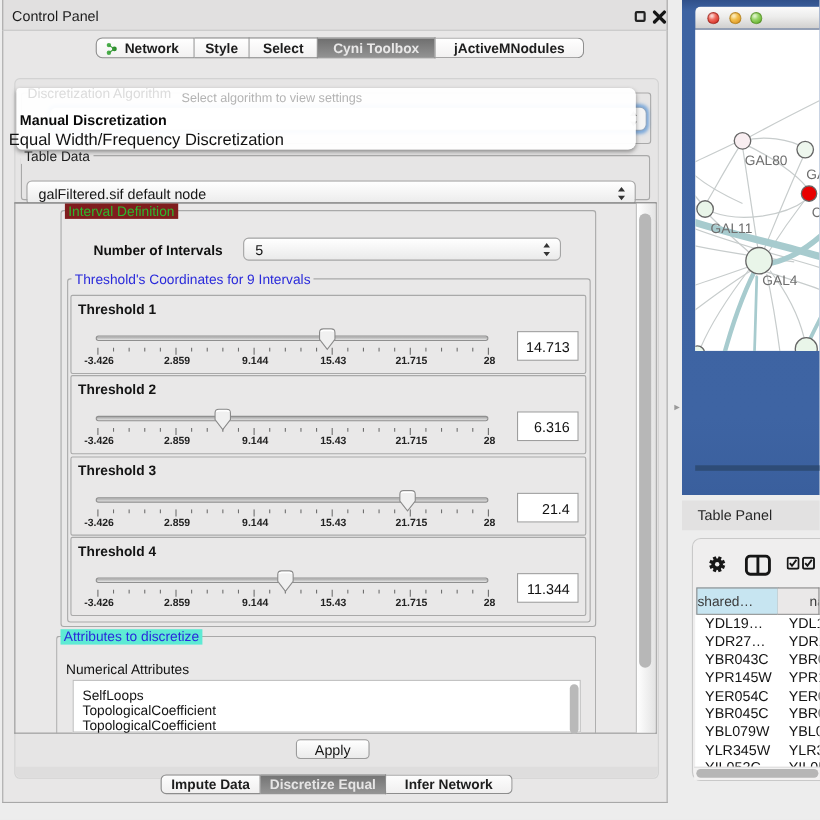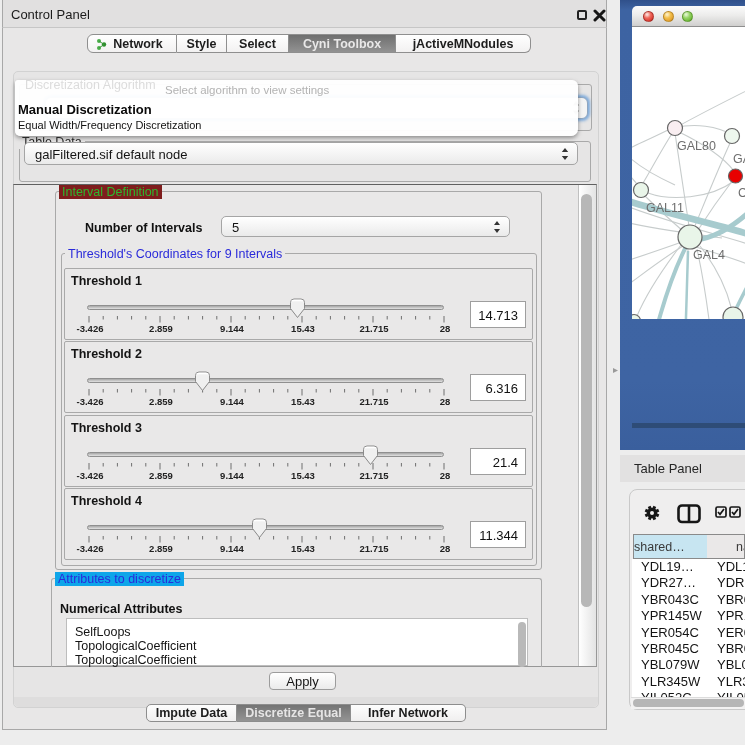--- a/index.html
+++ b/index.html
@@ -76,25 +76,25 @@
 <div class="grp" style="left:19px;top:84px;width:573px;height:47px"></div>
 <div class="gt" style="left:22px;top:78px;font-weight:normal;color:#dcdcdc;background:transparent;z-index:32">Discretization Algorithm</div>
 <div class="abs" style="left:45px;top:97px;width:543px;height:22px;border:1px solid #8fa6c0;border-radius:6px;background:#f4f4f4;box-shadow:0 0 3px 2px rgba(90,150,215,.75)"></div>
 <svg class="abs" style="left:572px;top:101px" width="8" height="14">
     <path d="M4,0 L7.2,4.5 H0.8 Z M4,14 L0.8,9.5 H7.2 Z" fill="#8a8a8a"></path>
   </svg>
 
 <div class="abs" style="left:15px;top:80px;width:563px;height:56px;background:rgba(255,255,255,.96);border-radius:3px 6px 7px 5px;box-shadow:0 2px 4px rgba(70,70,70,.55);z-index:30"></div>
 <div class="abs" style="left:165px;top:84px;width:260px;font-size:11.5px;color:#b3b3b3;z-index:31">Select algorithm to view settings</div>
 <div class="abs" style="left:18px;top:102px;font-size:13px;font-weight:bold;color:#0a0a0a;z-index:31">Manual Discretization</div>
-<div class="abs" style="left:18px;top:119px;font-size:11px;color:#111;z-index:31">Equal Width/Frequency Discretization</div>
+<div class="abs" style="left:8px;top:119px;font-size:15px;color:#111;z-index:31">Equal Width/Frequency Discretization</div>
 
 <div class="grp" style="left:19px;top:141px;width:572px;height:41px"></div>
 <div class="gt" style="left:19px;top:135px;color:#1c1c1c">Table Data</div>
-<div class="combo" style="left:24px;top:142px;width:554px;height:23px">
+<div class="combo" style="left:24px;top:164px;width:554px;height:23px">
     <span class="cl">galFiltered.sif default node</span>
     <svg class="carr" style="right:8px" width="8" height="14">
       <path d="M4,1 L7.2,5 H0.8 Z M4,13 L0.8,9 H7.2 Z" fill="#333"></path>
     </svg>
   </div>
 
 <div id="spanel"></div>
 <div id="vsb"></div>
 <div id="vsbt"></div>
 
@@ -178,22 +178,22 @@
   <div class="tl" style="left:284px">21.715</div>
   <div class="tl" style="left:355px">28</div>
   <svg class="th" style="left:186px" width="17" height="21">
       <path d="M1.5,4.5 Q1.5,1 5,1 L12,1 Q15.5,1 15.5,4.5 L15.5,10.5 L8.5,19.5 L1.5,10.5 Z" fill="#f0f0f0" stroke="#8a8a8a" stroke-width="1"></path>
       <path d="M3,3.5 Q3,2.5 5,2.5 L12,2.5 Q14,2.5 14,3.5" stroke="#ffffff" stroke-width="1.4" fill="none"></path>
     </svg>
   <div class="vbox">11.344</div>
 </div>
 
 <div class="grp" style="left:51px;top:578px;width:491px;height:89px;border-bottom:none;border-radius:3px 3px 0 0"></div>
-<div class="gt" style="left:55px;top:572px;color:#2a2ada;background:#0ea5e9">Attributes to discretize</div>
-<div class="abs" style="left:60px;top:602px;font-size:12.5px;font-weight:bold;color:#111">Numerical Attributes</div>
+<div class="gt" style="left:55px;top:572px;color:#2a2ada;background:#5eead4">Attributes to discretize</div>
+<div class="abs" style="left:60px;top:602px;font-size:12.5px;font-weight:normal;color:#111">Numerical Attributes</div>
 <div class="abs" style="left:66px;top:618px;width:462px;height:48px;background:#fff;border:1px solid #bdbdbd">
   <div class="li" style="top:6px">SelfLoops</div>
   <div class="li" style="top:20px">TopologicalCoefficient</div>
   <div class="li" style="top:34px">TopologicalCoefficient</div>
   <div class="abs" style="left:451px;top:3px;width:8px;height:45px;background:#b9b9b9;border-radius:4px"></div>
 </div>
 
 <div class="abs" style="left:14px;top:697px;width:584px;height:10px;background:#dedddd;border-radius:0 0 5px 5px"></div>
 <div class="abs" style="left:269px;top:672px;width:67px;height:18px;border:1px solid #9c9c9c;border-radius:4px;background:linear-gradient(#ffffff,#ebebeb);font-size:13px;color:#151515;text-align:center;line-height:17px">Apply</div>
 <div class="btab first" style="left:146px;top:704px;width:91px">Impute Data</div>

